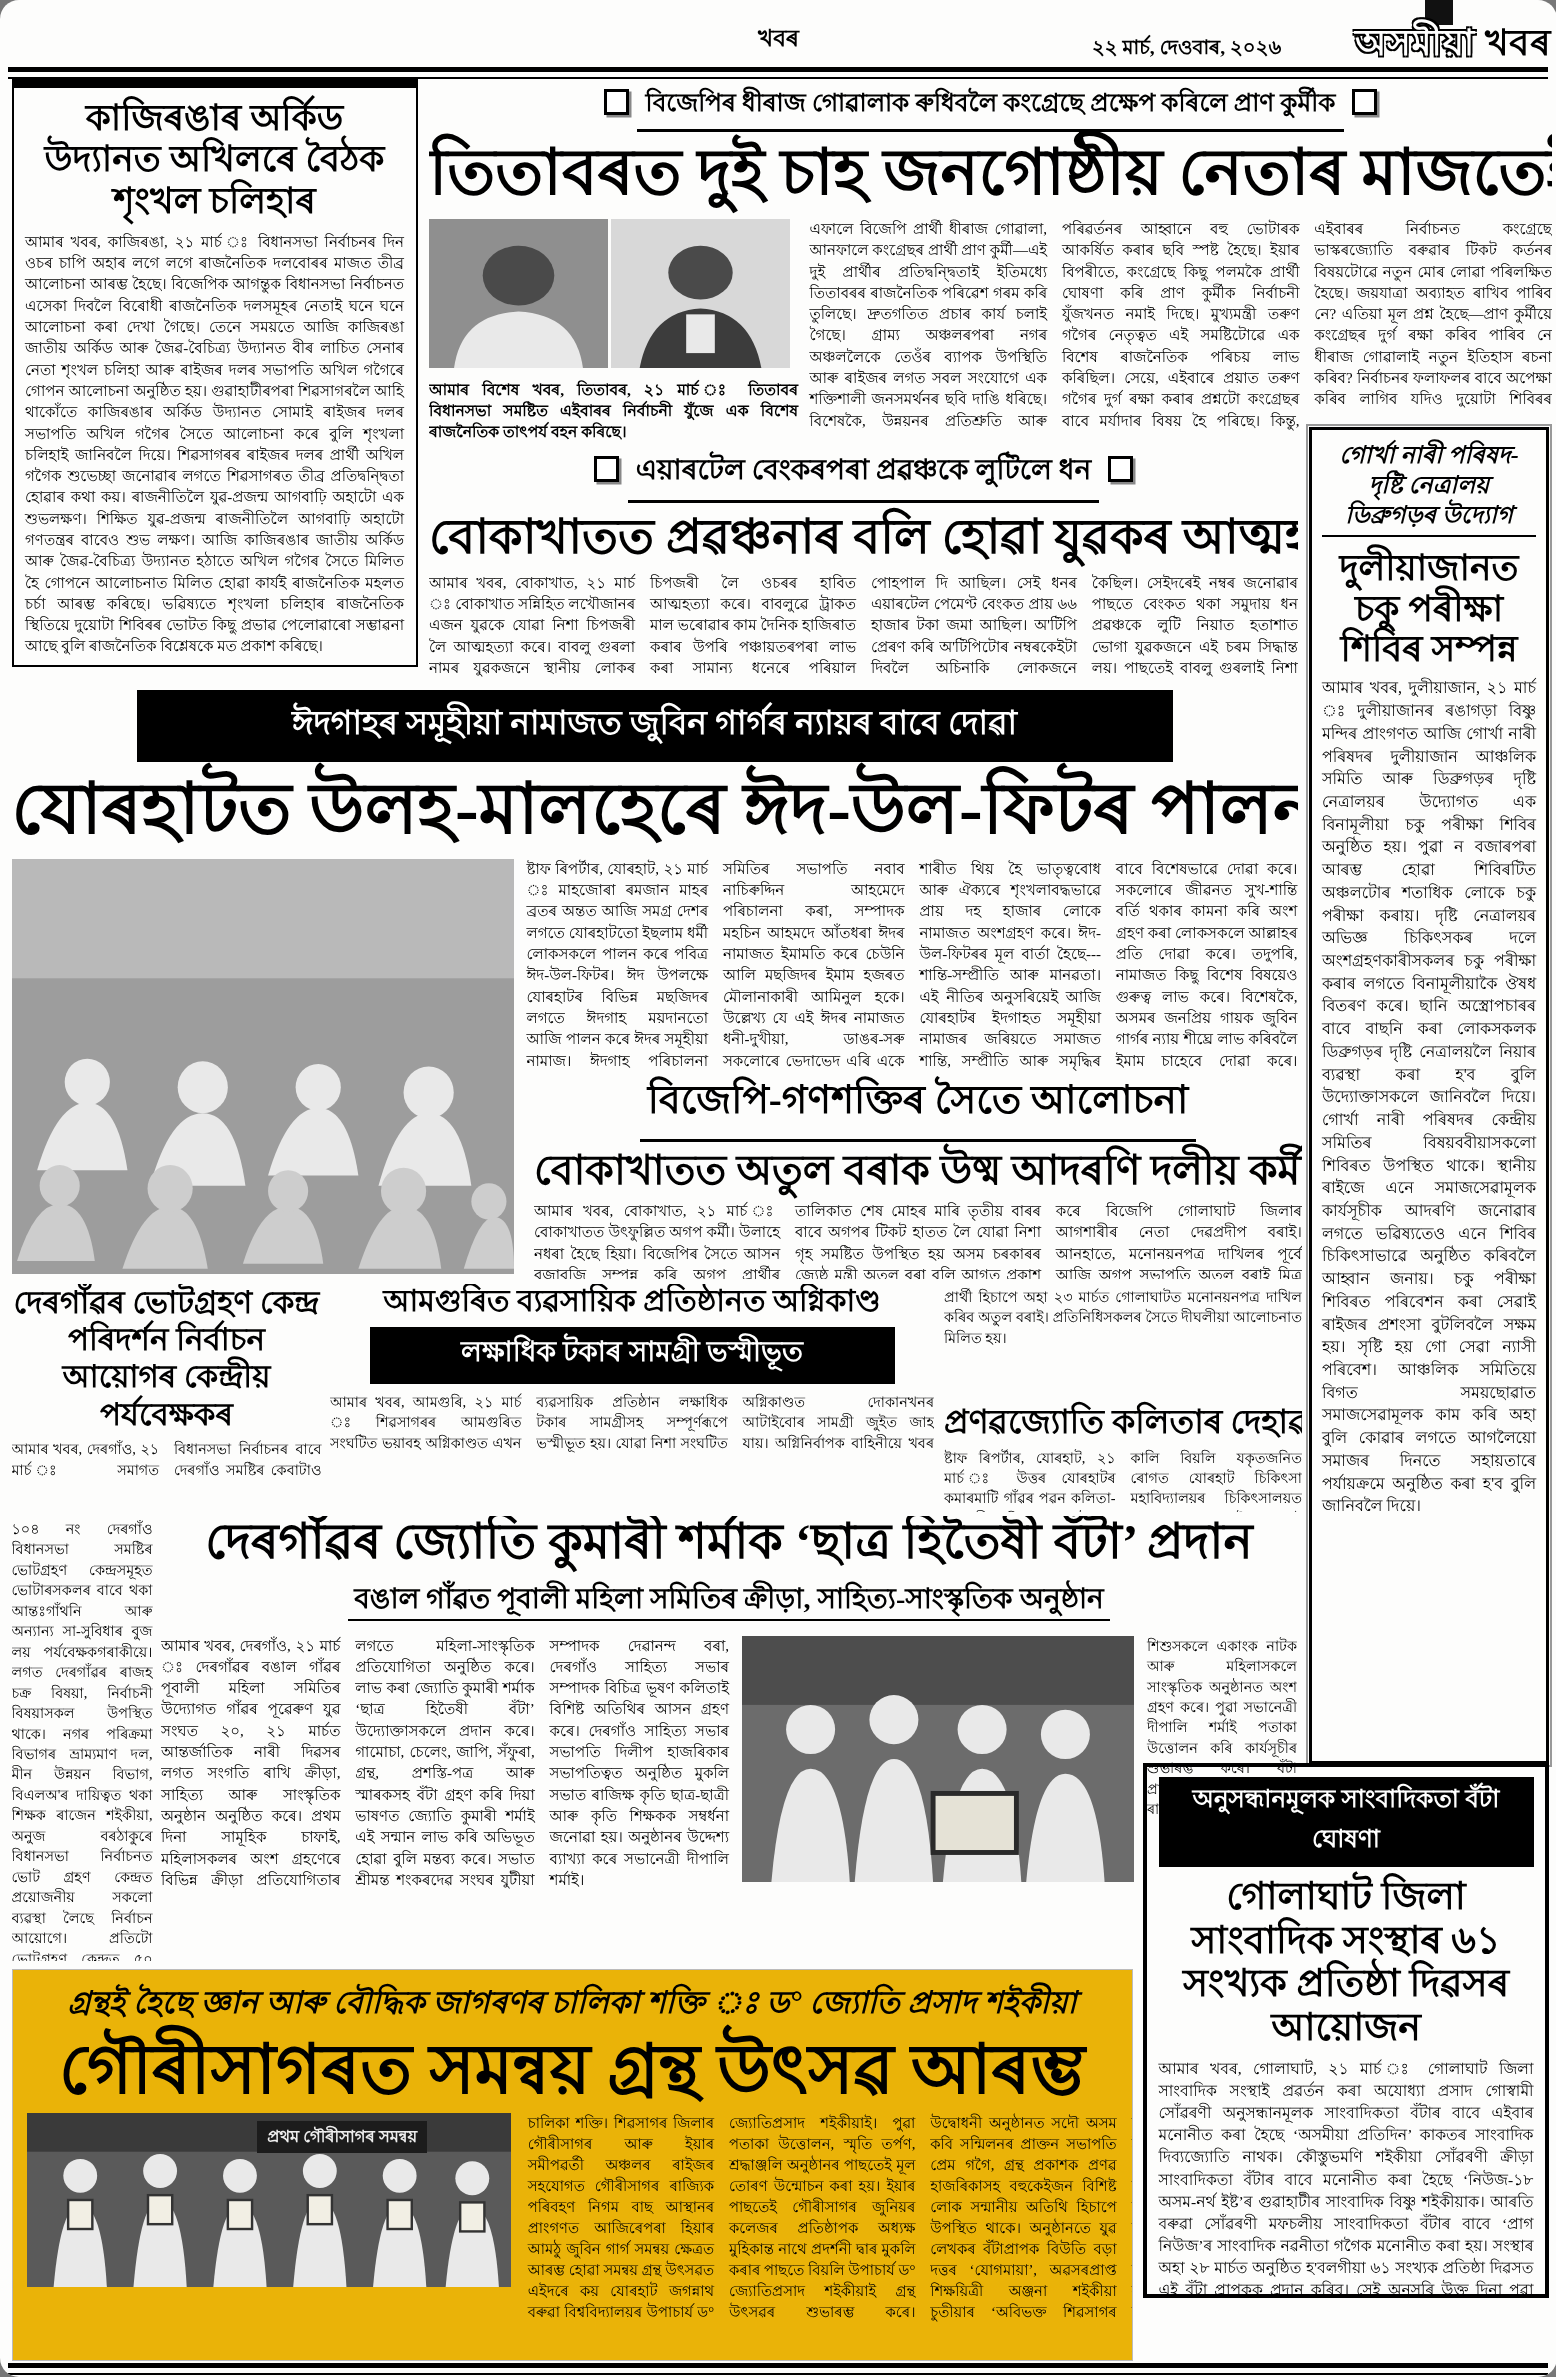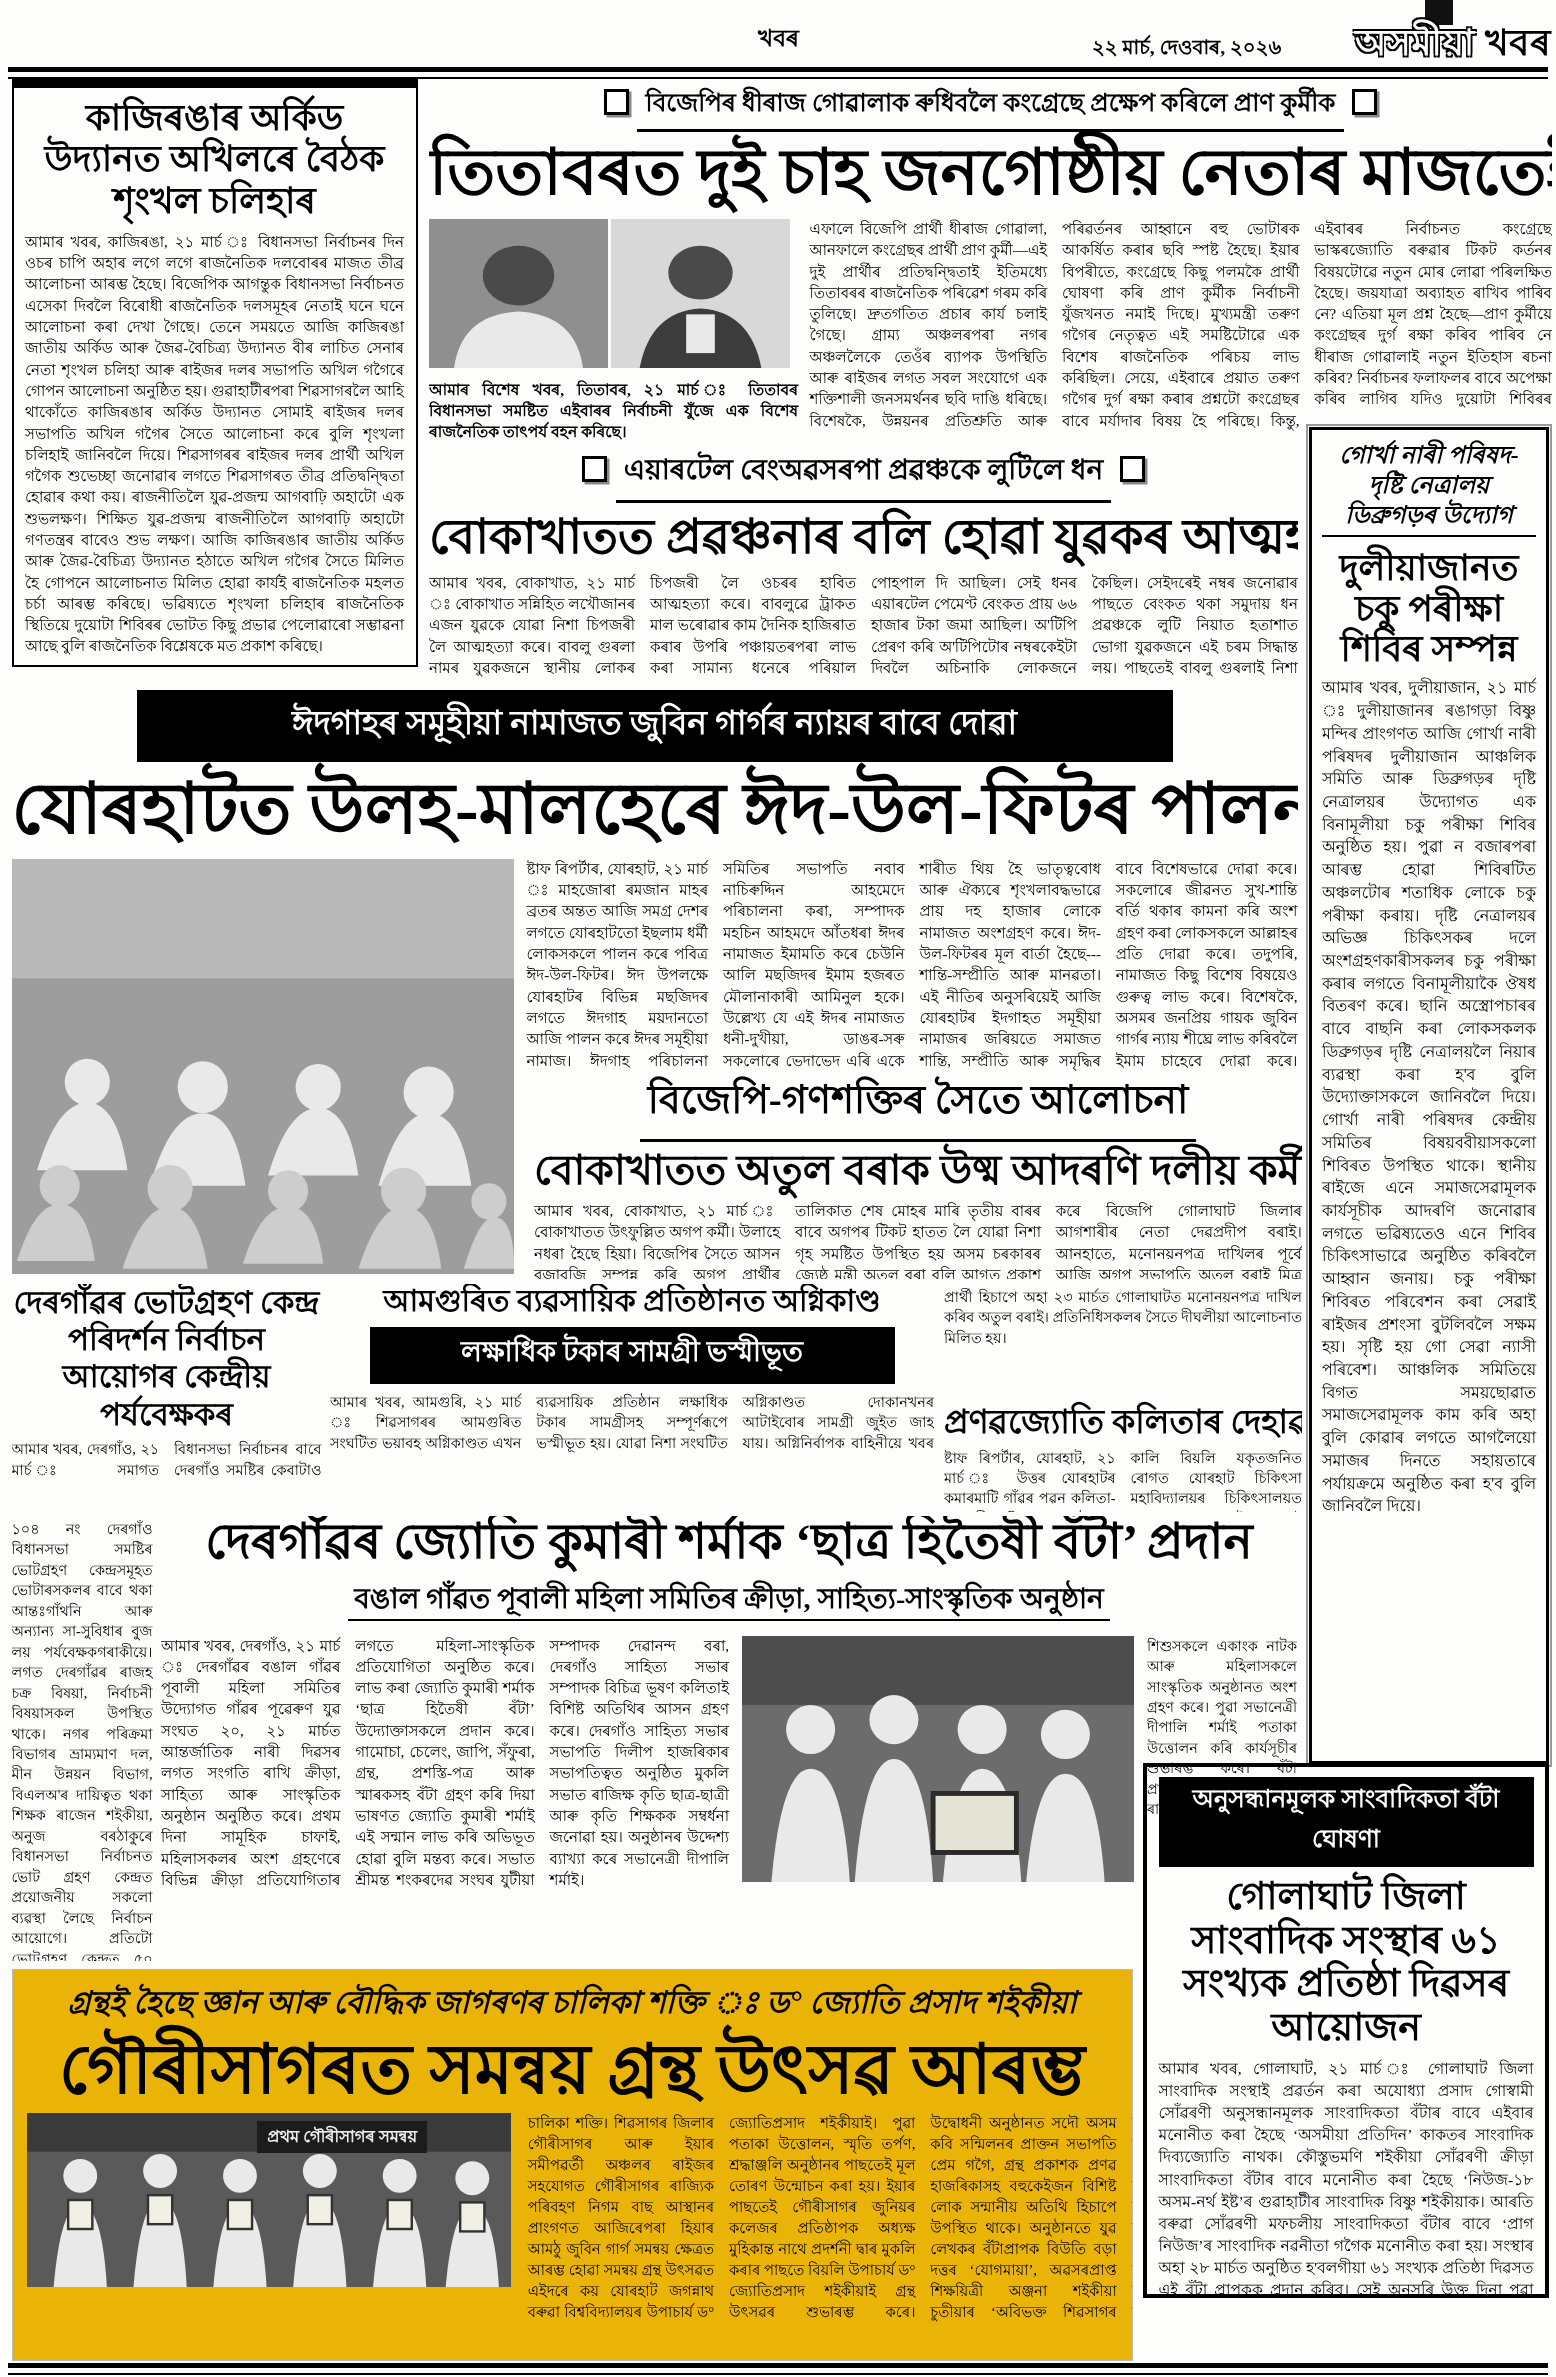--- a/index.html
+++ b/index.html
@@ -1,17 +1,17 @@
 <!DOCTYPE html>
 <html style="font-size:13px"><head>
 <meta charset="utf-8">
 <style>
   html,body{margin:0;padding:0;background:#777;}
   .page{position:relative;width:1557px;height:2377px;background:#fdfdfc;color:#000;
-        font-family:"Liberation Serif","DejaVu Serif",serif;overflow:hidden;}
+        font-family:"Liberation Serif","DejaVu Serif",serif;overflow:hidden;border-radius:19px;}
   .abs{position:absolute;overflow:hidden;}
   
   .hdr-center{position:absolute;top:19.7px;left:0;width:100%;text-align:center;font-size:23px;font-weight:bold;}
   .hdr-date{position:absolute;top:33px;left:1092px;font-size:19.7px;font-weight:bold;}
   .masthead{position:absolute;top:14.8px;left:1355px;font-size:36px;font-weight:bold;letter-spacing:0.8px;}
   .masthead .outline{color:#fff;text-shadow:-1.6px -1.6px 0 #000,1.6px -1.6px 0 #000,-1.6px 1.6px 0 #000,1.6px 1.6px 0 #000;}
   .logo-mark{position:absolute;top:0;left:1425px;width:28px;height:24.6px;background:#111;}
   .rule2{position:absolute;left:8.2px;width:1540px;height:4.9px;border-top:5.7px solid #000;border-bottom:2.5px solid #000;}
   .rule-top{top:67px;}
   .rule-bottom{top:2363px;}
@@ -138,21 +138,21 @@
               <rect x="42" y="64" width="16" height="26" class="figlight"></rect>
             </svg>
         </div>
         <div class="caption">আমাৰ বিশেষ খবৰ, তিতাবৰ, ২১ মাৰ্চ ঃ তিতাবৰ বিধানসভা সমষ্টিত এইবাৰৰ নিৰ্বাচনী যুঁজে এক বিশেষ ৰাজনৈতিক তাৎপৰ্য বহন কৰিছে।</div>
       </div>
       <div class="t-body bodytext cols3">এফালে বিজেপি প্ৰাৰ্থী ধীৰাজ গোৱালা, আনফালে কংগ্ৰেছৰ প্ৰাৰ্থী প্ৰাণ কুৰ্মী—এই দুই প্ৰাৰ্থীৰ প্ৰতিদ্বন্দ্বিতাই ইতিমধ্যে তিতাবৰৰ ৰাজনৈতিক পৰিৱেশ গৰম কৰি তুলিছে। দ্ৰুতগতিত প্ৰচাৰ কাৰ্য চলাই গৈছে। গ্ৰাম্য অঞ্চলৰপৰা নগৰ অঞ্চললৈকে তেওঁৰ ব্যাপক উপস্থিতি আৰু ৰাইজৰ লগত সবল সংযোগে এক শক্তিশালী জনসমৰ্থনৰ ছবি দাঙি ধৰিছে। বিশেষকৈ, উন্নয়নৰ প্ৰতিশ্ৰুতি আৰু পৰিৱৰ্তনৰ আহ্বানে বহু ভোটাৰক আকৰ্ষিত কৰাৰ ছবি স্পষ্ট হৈছে। ইয়াৰ বিপৰীতে, কংগ্ৰেছে কিছু পলমকৈ প্ৰাৰ্থী ঘোষণা কৰি প্ৰাণ কুৰ্মীক নিৰ্বাচনী যুঁজখনত নমাই দিছে। মুখ্যমন্ত্ৰী তৰুণ গগৈৰ নেতৃত্বত এই সমষ্টিটোৱে এক বিশেষ ৰাজনৈতিক পৰিচয় লাভ কৰিছিল। সেয়ে, এইবাৰে প্ৰয়াত তৰুণ গগৈৰ দুৰ্গ ৰক্ষা কৰাৰ প্ৰশ্নটো কংগ্ৰেছৰ বাবে মৰ্যাদাৰ বিষয় হৈ পৰিছে। কিন্তু, এইবাৰৰ নিৰ্বাচনত কংগ্ৰেছে ভাস্কৰজ্যোতি বৰুৱাৰ টিকট কৰ্তনৰ বিষয়টোৱে নতুন মোৰ লোৱা পৰিলক্ষিত হৈছে। জয়যাত্ৰা অব্যাহত ৰাখিব পাৰিব নে? এতিয়া মূল প্ৰশ্ন হৈছে—প্ৰাণ কুৰ্মীয়ে কংগ্ৰেছৰ দুৰ্গ ৰক্ষা কৰিব পাৰিব নে ধীৰাজ গোৱালাই নতুন ইতিহাস ৰচনা কৰিব? নিৰ্বাচনৰ ফলাফলৰ বাবে অপেক্ষা কৰিব লাগিব যদিও দুয়োটা শিবিৰৰ ভোটত কিছু প্ৰভাৱ পেলোৱাৰো সম্ভাৱনা আছে।</div>
     </div>
   </section>
 
   <section class="abs boka1">
-    <div class="kicker"><span class="sq"></span><span class="ktext">এয়াৰটেল বেংঅৱসৰপা প্ৰৱঞ্চকে লুটিলে ধন</span><span class="sq"></span></div>
+    <div class="kicker"><span class="sq"></span><span class="ktext">এয়াৰটেল বেংকৰপৰা প্ৰৱঞ্চকে লুটিলে ধন</span><span class="sq"></span></div>
     <h1 class="headline">বোকাখাতত প্ৰৱঞ্চনাৰ বলি হোৱা যুৱকৰ আত্মহত্যা</h1>
     <div class="bodytext cols4">আমাৰ খবৰ, বোকাখাত, ২১ মাৰ্চ ঃ বোকাখাত সন্নিহিত লখৌজানৰ এজন যুৱকে যোৱা নিশা চিপজৰী লৈ আত্মহত্যা কৰে। বাবলু গুৰলা নামৰ যুৱকজনে স্থানীয় লোকৰ চিপজৰী লৈ ওচৰৰ হাবিত আত্মহত্যা কৰে। বাবলুৱে ট্ৰাকত মাল ভৰোৱাৰ কাম দৈনিক হাজিৰাত কৰাৰ উপৰি পঞ্চায়তৰপৰা লাভ কৰা সামান্য ধনেৰে পৰিয়াল পোহপাল দি আছিল। সেই ধনৰ এয়াৰটেল পেমেণ্ট বেংকত প্ৰায় ৬৬ হাজাৰ টকা জমা আছিল। অ'টিপি প্ৰেৰণ কৰি অ'টিপিটোৰ নম্বৰকেইটা দিবলৈ অচিনাকি লোকজনে কৈছিল। সেইদৰেই নম্বৰ জনোৱাৰ পাছতে বেংকত থকা সমুদায় ধন প্ৰৱঞ্চকে লুটি নিয়াত হতাশাত ভোগা যুৱকজনে এই চৰম সিদ্ধান্ত লয়। পাছতেই বাবলু গুৰলাই নিশা গৃহ ত্যাগ কৰাৰ পাছত আজি পুৱা তেওঁৰ মৃতদেহ ওচৰৰ হাবিত উদ্ধাৰ হয়। মৃতদেহটো মৰণোত্তৰ পৰীক্ষাৰ বাবে প্ৰেৰণ কৰা হয়। ইয়াৰ পাছতে অঞ্চলটোত শোকাকুল পৰিৱেশৰ সৃষ্টি হৈছে। পৰিয়ালৰ লোকে প্ৰৱঞ্চকক কৰায়ত্ত কৰি শাস্তি প্ৰদানৰ দাবী জনাইছে।</div>
   </section>
 
   <aside class="abs duli">
     <div class="kicker"><span class="ktext">গোৰ্খা নাৰী পৰিষদ- দৃষ্টি নেত্ৰালয় ডিব্ৰুগড়ৰ উদ্যোগ</span></div>
     <h2 class="headline">দুলীয়াজানত চকু পৰীক্ষা শিবিৰ সম্পন্ন</h2>
     <div class="bodytext">আমাৰ খবৰ, দুলীয়াজান, ২১ মাৰ্চ ঃ দুলীয়াজানৰ ৰঙাগড়া বিষ্ণু মন্দিৰ প্ৰাংগণত আজি গোৰ্খা নাৰী পৰিষদৰ দুলীয়াজান আঞ্চলিক সমিতি আৰু ডিব্ৰুগড়ৰ দৃষ্টি নেত্ৰালয়ৰ উদ্যোগত এক বিনামূলীয়া চকু পৰীক্ষা শিবিৰ অনুষ্ঠিত হয়। পুৱা ন বজাৰপৰা আৰম্ভ হোৱা শিবিৰটিত অঞ্চলটোৰ শতাধিক লোকে চকু পৰীক্ষা কৰায়। দৃষ্টি নেত্ৰালয়ৰ অভিজ্ঞ চিকিৎসকৰ দলে অংশগ্ৰহণকাৰীসকলৰ চকু পৰীক্ষা কৰাৰ লগতে বিনামূলীয়াকৈ ঔষধ বিতৰণ কৰে। ছানি অস্ত্ৰোপচাৰৰ বাবে বাছনি কৰা লোকসকলক ডিব্ৰুগড়ৰ দৃষ্টি নেত্ৰালয়লৈ নিয়াৰ ব্যৱস্থা কৰা হ'ব বুলি উদ্যোক্তাসকলে জানিবলৈ দিয়ে। গোৰ্খা নাৰী পৰিষদৰ কেন্দ্ৰীয় সমিতিৰ বিষয়ববীয়াসকলো শিবিৰত উপস্থিত থাকে। স্থানীয় ৰাইজে এনে সমাজসেৱামূলক কাৰ্যসূচীক আদৰণি জনোৱাৰ লগতে ভৱিষ্যতেও এনে শিবিৰ চিকিৎসাভাৱে অনুষ্ঠিত কৰিবলৈ আহ্বান জনায়। চকু পৰীক্ষা শিবিৰত পৰিবেশন কৰা সেৱাই ৰাইজৰ প্ৰশংসা বুটলিবলৈ সক্ষম হয়। সৃষ্টি হয় গো সেৱা ন্যাসী পৰিবেশ। আঞ্চলিক সমিতিয়ে বিগত সময়ছোৱাত সমাজসেৱামূলক কাম কৰি অহা বুলি কোৱাৰ লগতে আগলৈয়ো সমাজৰ দিনতে সহায়তাৰে পৰ্যায়ক্ৰমে অনুষ্ঠিত কৰা হ'ব বুলি জানিবলৈ দিয়ে।</div>
   </aside>
 

